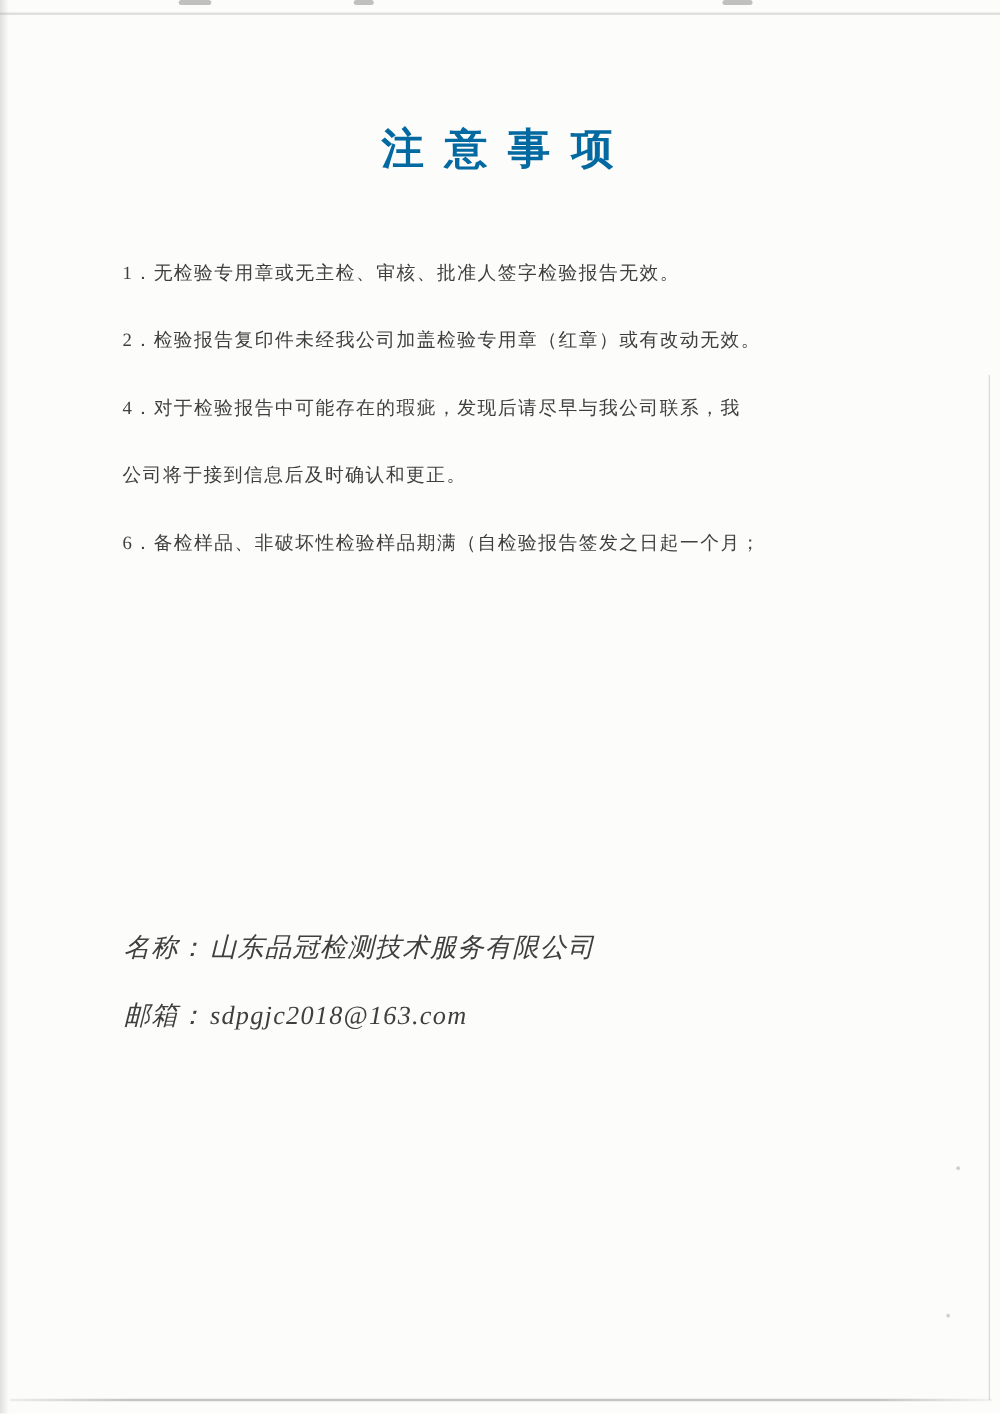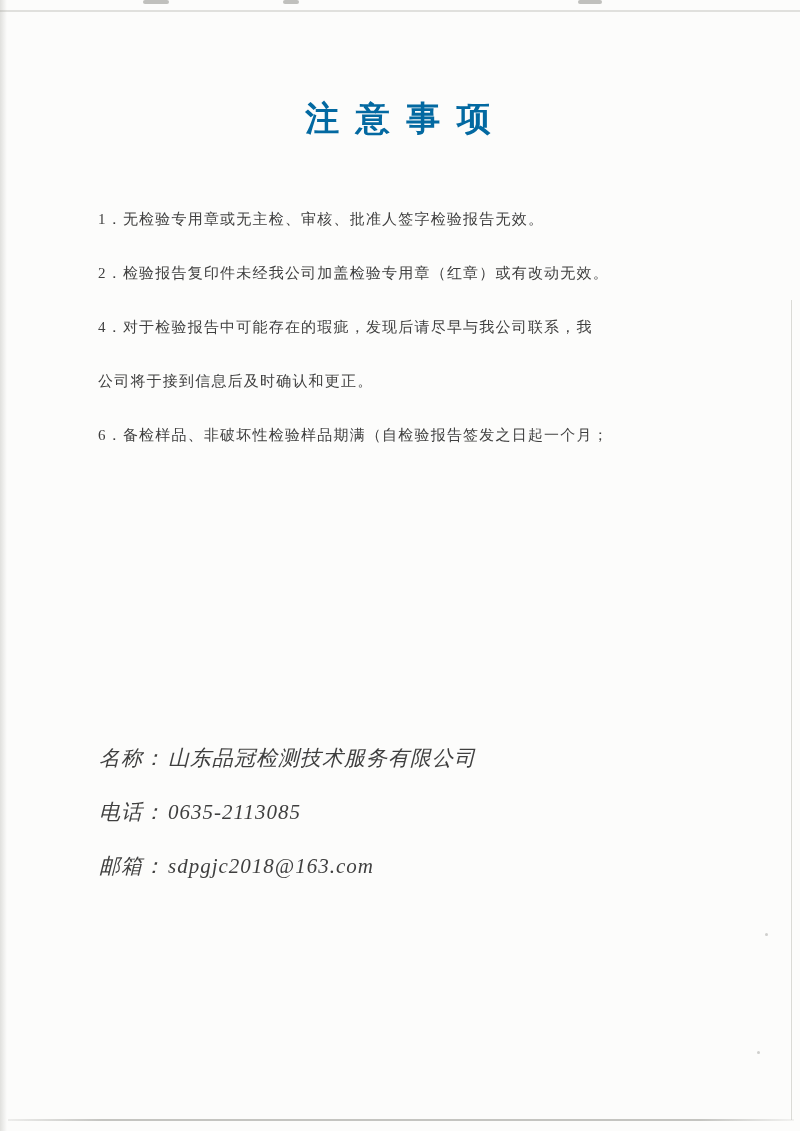--- a/index.html
+++ b/index.html
@@ -102,20 +102,17 @@
     <div class="nline">4．对于检验报告中可能存在的瑕疵，发现后请尽早与我公司联系，我</div>
     <div class="nline">公司将于接到信息后及时确认和更正。</div>
     <div class="nline">6．备检样品、非破坏性检验样品期满（自检验报告签发之日起一个月；</div>
   </div>
 
   <div class="contact">
     <div class="cline">
       <span class="lbl">名称：</span><span class="val">山东品冠检测技术服务有限公司</span>
     </div>
     <div class="cline">
-      <span class="lbl">电话：</span><span class="val">0635-2113085</span>
-    </div>
-    <div class="cline">
       <span class="lbl">邮箱：</span><span class="val">sdpgjc2018@163.com</span>
     </div>
   </div>
 
 </div>
 
 </body></html>

